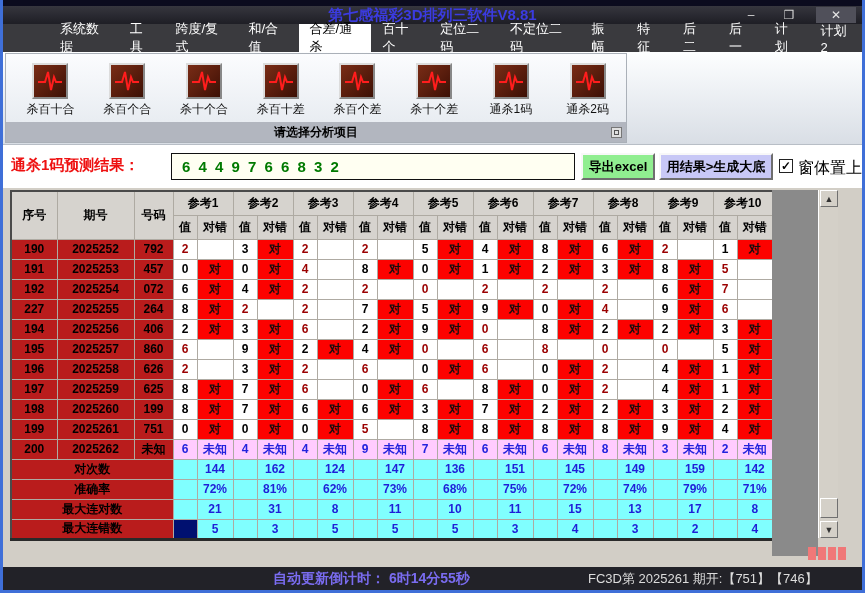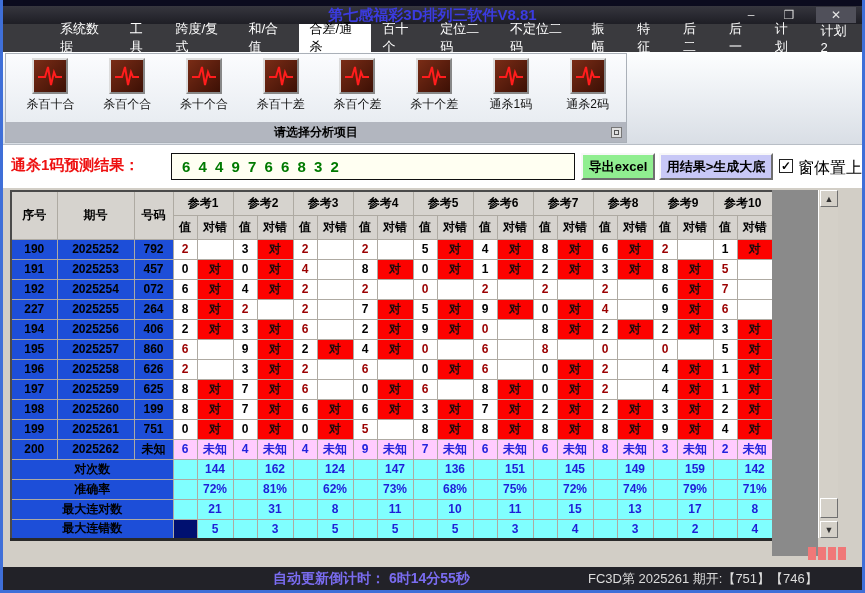--- a/index.html
+++ b/index.html
@@ -21,21 +21,21 @@
   
   .menubar { position:absolute; left:0; top:24px; width:859px; height:28px; background:#3a3a3e;
     display:flex; align-items:stretch; padding-left:46px; }
   .menu-item { color:#ffffff; font-size:13px; padding:8px 11px; display:flex; align-items:center; }
   .menu-item.active { background:#ffffff; color:#000000; }
   
   .ribbon { position:absolute; left:0; top:52px; width:859px; height:93px;
     background:linear-gradient(#fdfeff,#e7ebf0 60%,#d9dee5); border-bottom:1px solid #b8bec6; }
   .ribbon-group { position:absolute; left:2px; top:1px; width:622px; height:90px;
     border:1px solid #aab0b8; background:linear-gradient(#fbfcfe,#e3e8ee); }
-  .ribbon-buttons { display:flex; height:68px; padding-left:6px; }
+  .ribbon-buttons { display:flex; height:68px; padding-left:6px;align-items:center; }
   .rbtn { width:77px; display:flex; flex-direction:column; align-items:center; padding-top:4px; }
   .ricon { width:36px; height:36px; background:linear-gradient(135deg,#7a2c16,#3c1005);
     border:2px outset #dcdcdc; display:flex; align-items:center; justify-content:center; }
   .rlbl { font-size:12px; color:#111; margin-top:2px; white-space:nowrap; }
   .group-caption { position:absolute; left:0; bottom:0; width:100%; height:20px; background:#b2b6bf;
     text-align:center; font-size:12px; font-weight:bold; color:#000; line-height:20px; }
   .launcher { position:absolute; right:4px; bottom:4px; width:11px; height:11px; background:#e0e0e0;
     border:1px solid #777; }
   .launcher div { width:5px; height:5px; border:1px solid #555; margin:2px; }
   
@@ -53,21 +53,21 @@
     border:1px solid #222; font-size:12px; font-weight:bold; line-height:12px; text-align:center; color:#000; }
   .cbx-label { position:absolute; left:795px; top:13px; font-size:16px; color:#000; }
   
   .tablearea { position:absolute; left:0; top:188px; width:859px; height:374px; background:#d2cec6; }
   .grid { position:absolute; left:7px; top:2px; border-collapse:collapse; table-layout:fixed;
     border:2px solid #4a4a4a; border-bottom:3px solid #2a2a2a; background:#fff; }
   .grid th, .grid td { border:1px solid #aeaaa2; text-align:center; font-size:12px; font-weight:bold;
     overflow:hidden; white-space:nowrap; }
   .grid th { background:#d6d3ce; color:#000; height:24px; }
   .grid td { height:20px; background:#fff; color:#000; }
-  .grid td.fx { background:#1d4ed8; }
+  .grid td.fx { background:#b91c1c; }
   .grid td.bad { color:#9a0000; }
   .grid td.okbg { background:#fc0200; color:#101010; }
   .grid td.un { background:#ffccff; color:#2222dd; }
   .grid td.cy { background:#80ffff; color:#1f1fd8; }
   .grid td.sel { background:#001070; }
   .gridfiller { position:absolute; left:769px; top:2px; width:46px; height:366px; background:#8a8a8a; }
   
   .vscroll { position:absolute; left:815px; top:2px; width:20px; height:348px; background:#d4d0c8;
     border-left:1px solid #fff; }
   .sbtn { position:absolute; left:1px; width:18px; height:17px; background:#d4d0c8; font-size:9px;

